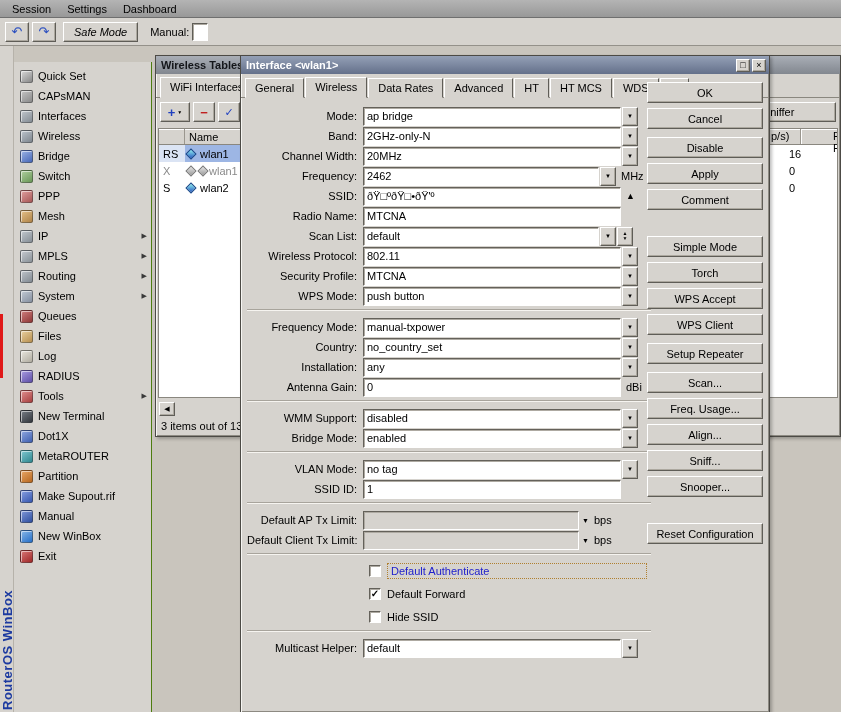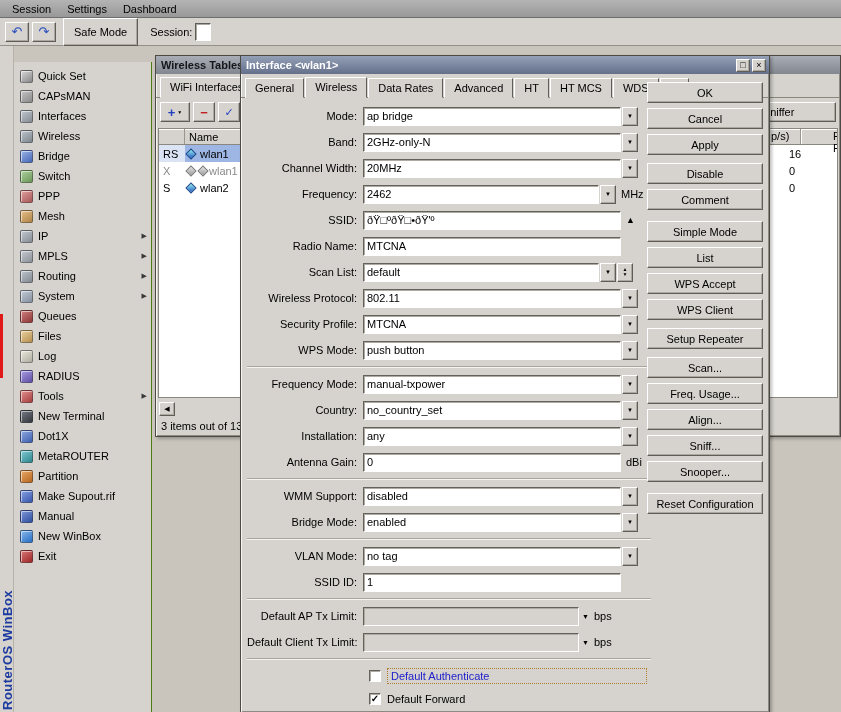--- a/index.html
+++ b/index.html
@@ -11,21 +11,21 @@
   .raised { background:#d6d3ce; border:1px solid; border-color:#ffffff #5f5d57 #5f5d57 #ffffff; box-shadow:inset -1px -1px 0 #aca89f; }
   .sunken { background:#fff; border:1px solid; border-color:#5f5d57 #ffffff #ffffff #5f5d57; box-shadow:inset 1px 1px 0 #aca89f; }
 
   
   .menubar { position:absolute; left:0; top:0; width:841px; height:18px; background:linear-gradient(#b4b4b4,#989898); border-bottom:1px solid #6f6f6f; display:flex; align-items:center; padding-left:4px; }
   .mitem { padding:1px 8px; white-space:nowrap; }
 
   
   .topbar { position:absolute; left:0; top:18px; width:841px; height:28px; background:#d6d3ce; border-bottom:1px solid #94918a; display:flex; align-items:center; padding:0 5px; }
   .navbtn { width:24px; height:20px; display:inline-flex; align-items:center; justify-content:center; font-size:13px; color:#2b4fc0; margin-right:3px; }
-  .safemode { height:28px; padding:0 10px; display:inline-flex; align-items:center; margin:8px 4px; }
+  .safemode { height:20px; padding:0 10px; display:inline-flex; align-items:center; margin:8px 4px;font-style:italic; }
   .sesslabel { margin-left:8px; }
   .sessbox { width:16px; height:18px; margin-left:3px; }
 
   
   .lstrip { position:absolute; left:0; top:46px; width:14px; height:666px; background:#d6d3ce; border-right:1px solid #b6b2aa; }
   .redline { position:absolute; left:0; top:268px; width:3px; height:64px; background:#e01818; }
   .vtext { position:absolute; left:0; bottom:2px; width:14px; height:178px; writing-mode:vertical-rl; transform:rotate(180deg); font-size:13px; font-weight:bold; color:#1c3aa0; letter-spacing:.5px; white-space:nowrap; }
 
   
   .sidebar { position:absolute; left:14px; top:62px; width:138px; height:666px; background:#d6d3ce; border-right:1px solid #4d7c0f; padding-top:4px; }
@@ -70,62 +70,62 @@
   .dmd.gray { background:linear-gradient(135deg,#e4e4e4,#9a9a9a); border-color:#787878; margin-right:2px; }
   .dim { color:#8a8a8a; }
   .rname { white-space:nowrap; }
   .num { position:absolute; left:630px; width:46px; }
   .wt-harr { position:absolute; left:3px; bottom:20px; width:16px; height:14px; display:inline-flex; align-items:center; justify-content:center; font-size:7px; }
   .wt-status { position:absolute; left:5px; bottom:4px; white-space:nowrap; }
 
   
   .dialog { left:240px; top:55px; width:530px; height:658px; z-index:5; }
   .form { position:relative; margin:8px 0 0 6px; width:404px; }
-  .frow { display:flex; align-items:center; height:20px; margin-bottom:6px; }
+  .frow { display:flex; align-items:center; height:20px; margin-bottom:0; }
   .flabel { width:116px; text-align:right; padding-right:6px; white-space:nowrap; overflow:hidden; flex:0 0 116px; }
   .tin { height:19px; padding:0 3px; outline:none; background:#fff; border:1px solid; border-color:#64615a #ffffff #ffffff #64615a; box-shadow:inset 1px 1px 0 #aeaaa2; }
   .w-full { width:258px; }
   .w-mid { width:236px; }
   .w-sm { width:216px; }
   .tin.dis { background:#d6d3ce; }
   .darr { width:16px; height:19px; display:inline-flex; align-items:center; justify-content:center; font-size:6px; margin-left:1px; }
   .spin { width:16px; height:19px; display:inline-flex; flex-direction:column; align-items:center; justify-content:center; font-size:5px; line-height:5px; margin-left:1px; }
   .flatarr { font-size:7px; margin-left:3px; }
   .collapse { font-size:9px; margin-left:5px; }
   .fsuffix { margin-left:5px; white-space:nowrap; }
   .fsep { height:2px; border-top:1px solid #a8a49c; border-bottom:1px solid #f6f4f0; margin:3px 0 6px; }
   .cbrow { display:flex; align-items:center; height:20px; margin-bottom:3px; padding-left:122px; }
   .cbox { width:12px; height:12px; flex:0 0 12px; display:inline-flex; align-items:center; justify-content:center; font-size:10px; line-height:10px; font-weight:bold; margin-right:6px; background:#fff; border:1px solid; border-color:#64615a #ffffff #ffffff #64615a; box-shadow:inset 1px 1px 0 #aeaaa2; }
   .cblabel { white-space:nowrap; }
   .cblabel.auth { color:#2020cc; border:1px dotted #b08030; flex:1; max-width:260px; padding:1px 3px; }
   .btncol { position:absolute; top:26px; right:6px; width:116px; display:flex; flex-direction:column; }
   .cbtn { height:21px; margin-bottom:5px; display:flex; align-items:center; justify-content:center; white-space:nowrap; }
   .cbtn.gs { margin-top:3px; }
-  .cbtn.gl { margin-top:6px; }
+  .cbtn.gl { margin-top:21px; }
 </style>
 </head>
 <body>
 
 <div id="screen">
 
   <div class="menubar">
     <span class="mitem">Session</span>
     <span class="mitem">Settings</span>
     <span class="mitem">Dashboard</span>
   </div>
 
   <div class="topbar">
     <span class="navbtn raised">
         <span>↶</span>
       </span>
     <span class="navbtn raised">
         <span>↷</span>
       </span>
     <span class="safemode raised">Safe Mode</span>
-    <span class="sesslabel">Session:</span>
+    <span class="sesslabel">Manual:</span>
     <span class="sessbox sunken"></span>
   </div>
 
   <div class="lstrip">
     <span class="redline"></span>
     <span class="vtext">RouterOS WinBox</span>
   </div>
 
   <div class="sidebar">
     <div class="sitem">
@@ -436,25 +436,25 @@
       <div class="frow">
           <span class="flabel">Multicast Helper:</span>
           <input class="tin w-full" value="default" style="">
           <span class="darr raised">▼</span>
         </div>
     </div>
 
     <div class="btncol">
       <div class="cbtn raised">OK</div>
       <div class="cbtn raised">Cancel</div>
+      <div class="cbtn raised gs">Disable</div>
       <div class="cbtn raised">Apply</div>
-      <div class="cbtn raised gs">Disable</div>
       <div class="cbtn raised">Comment</div>
       <div class="cbtn raised gl">Simple Mode</div>
-      <div class="cbtn raised">List</div>
+      <div class="cbtn raised">Torch</div>
       <div class="cbtn raised">WPS Accept</div>
       <div class="cbtn raised">WPS Client</div>
       <div class="cbtn raised gs">Setup Repeater</div>
       <div class="cbtn raised gs">Scan...</div>
       <div class="cbtn raised">Freq. Usage...</div>
       <div class="cbtn raised">Align...</div>
       <div class="cbtn raised">Sniff...</div>
       <div class="cbtn raised">Snooper...</div>
       <div class="cbtn raised gl">Reset Configuration</div>
     </div>

